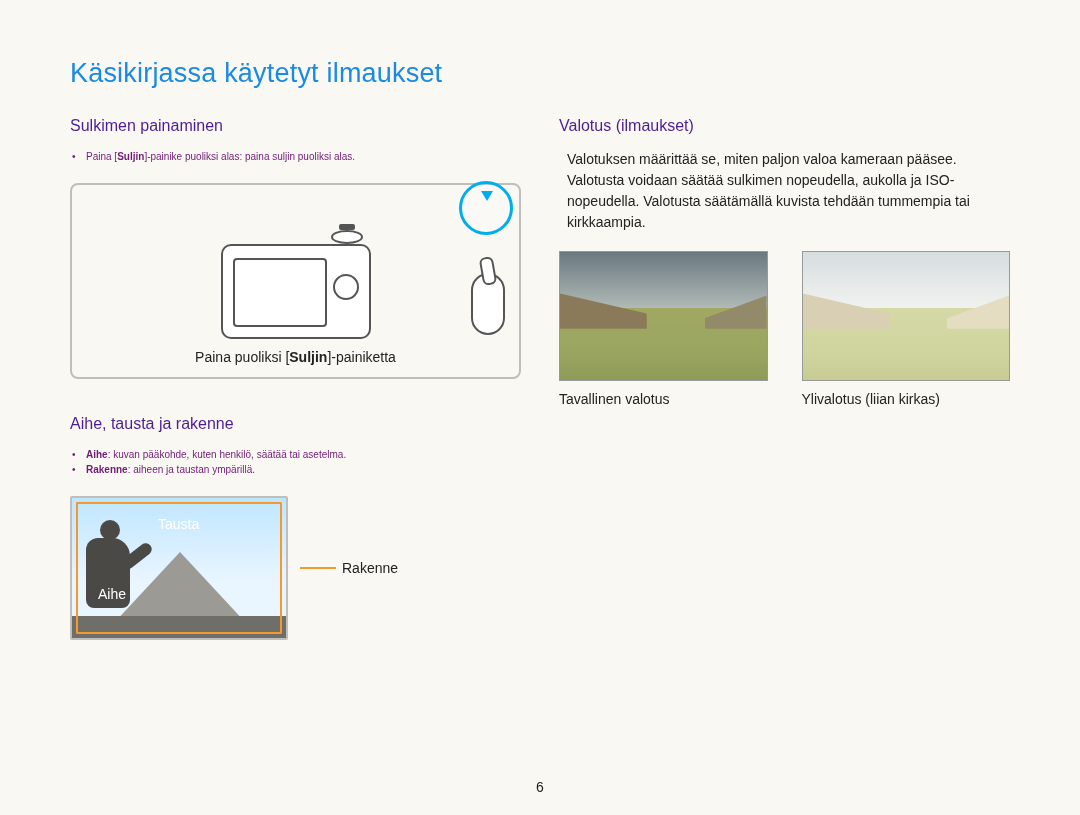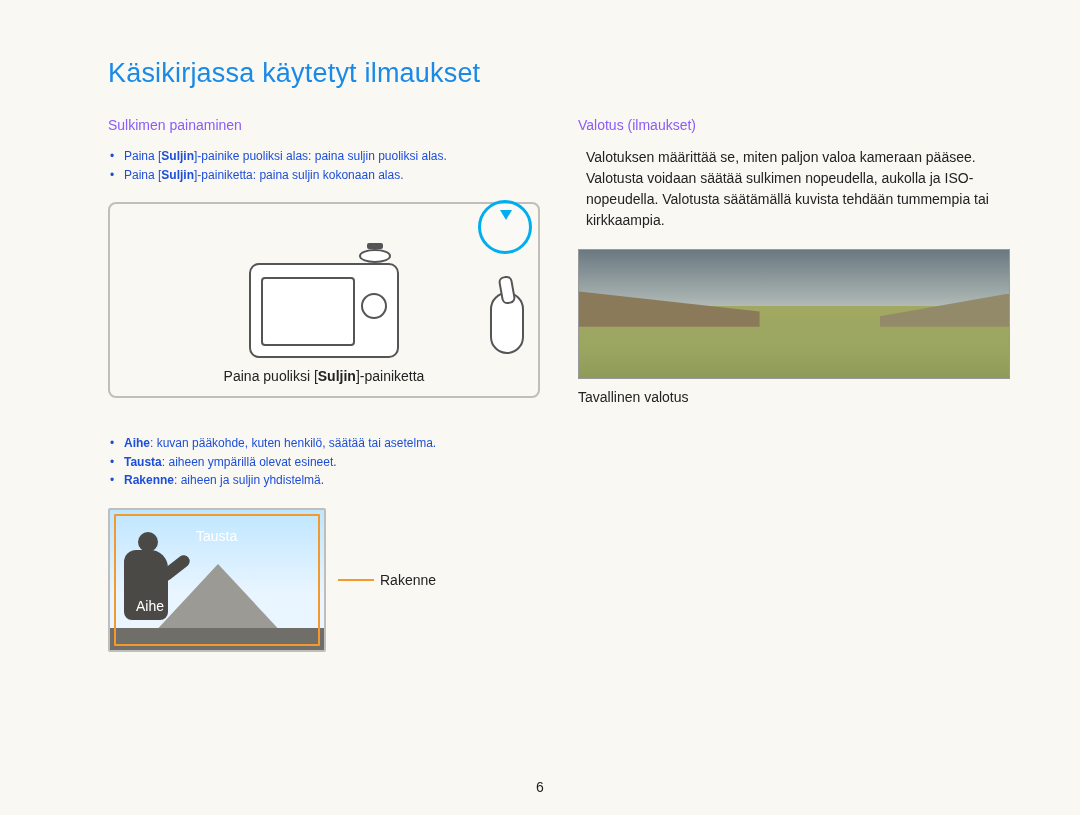--- a/index.html
+++ b/index.html
@@ -6,47 +6,47 @@
   body {
     width: 1080px;
     height: 815px;
     background: #faf8f3;
     font-family: Arial, Helvetica, sans-serif;
     color: #222;
     position: relative;
     overflow: hidden;
   }
   .page {
-    padding: 58px 70px 0 108px;
+    padding: 58px 70px 0 70px;
   }
   h1 {
     font-size: 27px;
     font-weight: 400;
     color: #1a8ae6;
     margin-bottom: 28px;
     letter-spacing: 0.2px;
   }
   .cols {
     display: flex;
     gap: 38px;
   }
   .col { flex: 1; }
   h2 {
-    font-size: 14px;
+    font-size: 16px;
     font-weight: 400;
-    color: #8b5cf6;
+    color: #4c1d95;
     margin-bottom: 14px;
   }
   ul { list-style: none; padding-left: 2px; margin-bottom: 18px; }
   li {
-    font-size: 12px;
+    font-size: 10px;
     line-height: 1.55;
     position: relative;
     padding-left: 14px;
-    color: #1d4ed8;
+    color: #701a75;
   }
   li::before {
     content: "•";
     position: absolute;
     left: 0;
     top: 0;
   }
   .body-text {
     font-size: 14px;
     line-height: 1.5;
@@ -189,23 +189,20 @@
 
 <div class="page">
   <h1>Käsikirjassa käytetyt ilmaukset</h1>
 
   <div class="cols">
     <div class="col">
       <h2>Sulkimen painaminen</h2>
       <ul>
         <li>
           <span>Paina [</span><span class="bold">Suljin</span><span>]-painike puoliksi alas: paina suljin puoliksi alas.</span>
-        </li>
-        <li>
-          <span>Paina [</span><span class="bold">Suljin</span><span>]-painiketta: paina suljin kokonaan alas.</span>
         </li>
       </ul>
 
       <div class="shutter-box">
         <div class="shutter-item">
           <div class="cam-illus">
             <div class="cam-body">
               <div class="cam-screen"></div>
               <div class="lens"></div>
               <div class="cam-knob"></div>
@@ -214,29 +211,27 @@
             <div class="hand"></div>
             <div class="zoom-circle"></div>
             <div class="arrow-down"></div>
           </div>
           <div class="caption">
             <span>Paina puoliksi [</span><span class="bold">Suljin</span><span>]-painiketta</span>
           </div>
         </div>
       </div>
 
+      <h2>Aihe, tausta ja rakenne</h2>
       <ul>
         <li>
           <span class="bold">Aihe</span><span>: kuvan pääkohde, kuten henkilö, säätää tai asetelma.</span>
         </li>
         <li>
-          <span class="bold">Tausta</span><span>: aiheen ympärillä olevat esineet.</span>
-        </li>
-        <li>
-          <span class="bold">Rakenne</span><span>: aiheen ja suljin yhdistelmä.</span>
+          <span class="bold">Rakenne</span><span>: aiheen ja taustan ympärillä.</span>
         </li>
       </ul>
 
       <div class="composition-row">
         <div class="comp-frame">
           <div class="mountain"></div>
           <div class="ground"></div>
           <div class="person">
               <div class="body"></div>
               <div class="arm"></div>
@@ -260,18 +255,27 @@
       <div class="exposure-row">
         <div class="exp-item">
           <div class="photo">
             <div class="sky1"></div>
               <div class="river1"></div>
               <div class="bldgL"></div>
               <div class="bldgR"></div>
           </div>
           <div class="exp-cap">Tavallinen valotus</div>
         </div>
+        <div class="exp-item">
+          <div class="photo">
+            <div class="sky2"></div>
+              <div class="river2"></div>
+              <div class="bldgL2"></div>
+              <div class="bldgR2"></div>
+          </div>
+          <div class="exp-cap">Ylivalotus (liian kirkas)</div>
+        </div>
       </div>
     </div>
   </div>
 </div>
 
 <div class="page-num">6</div>
 
 </body></html>

